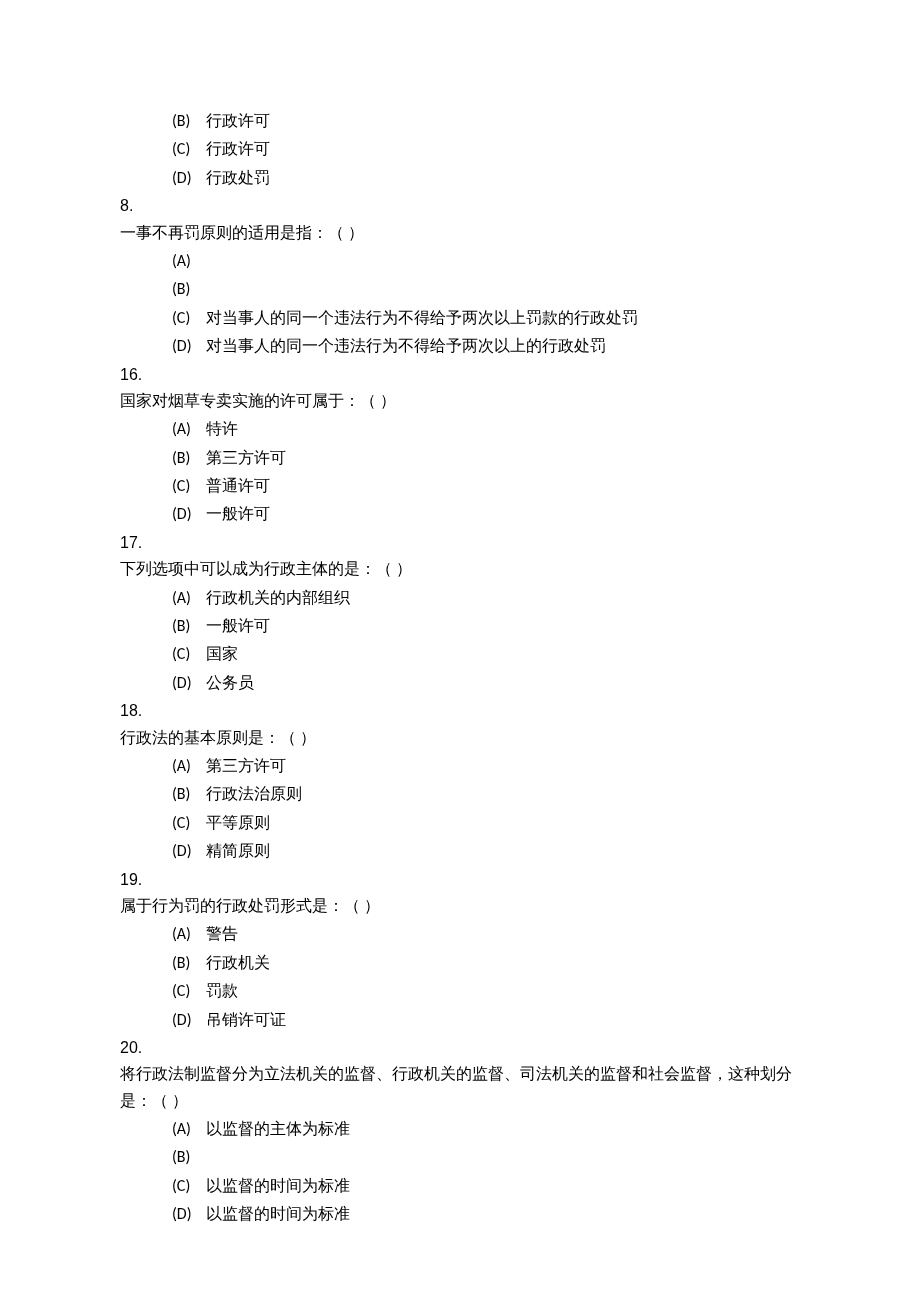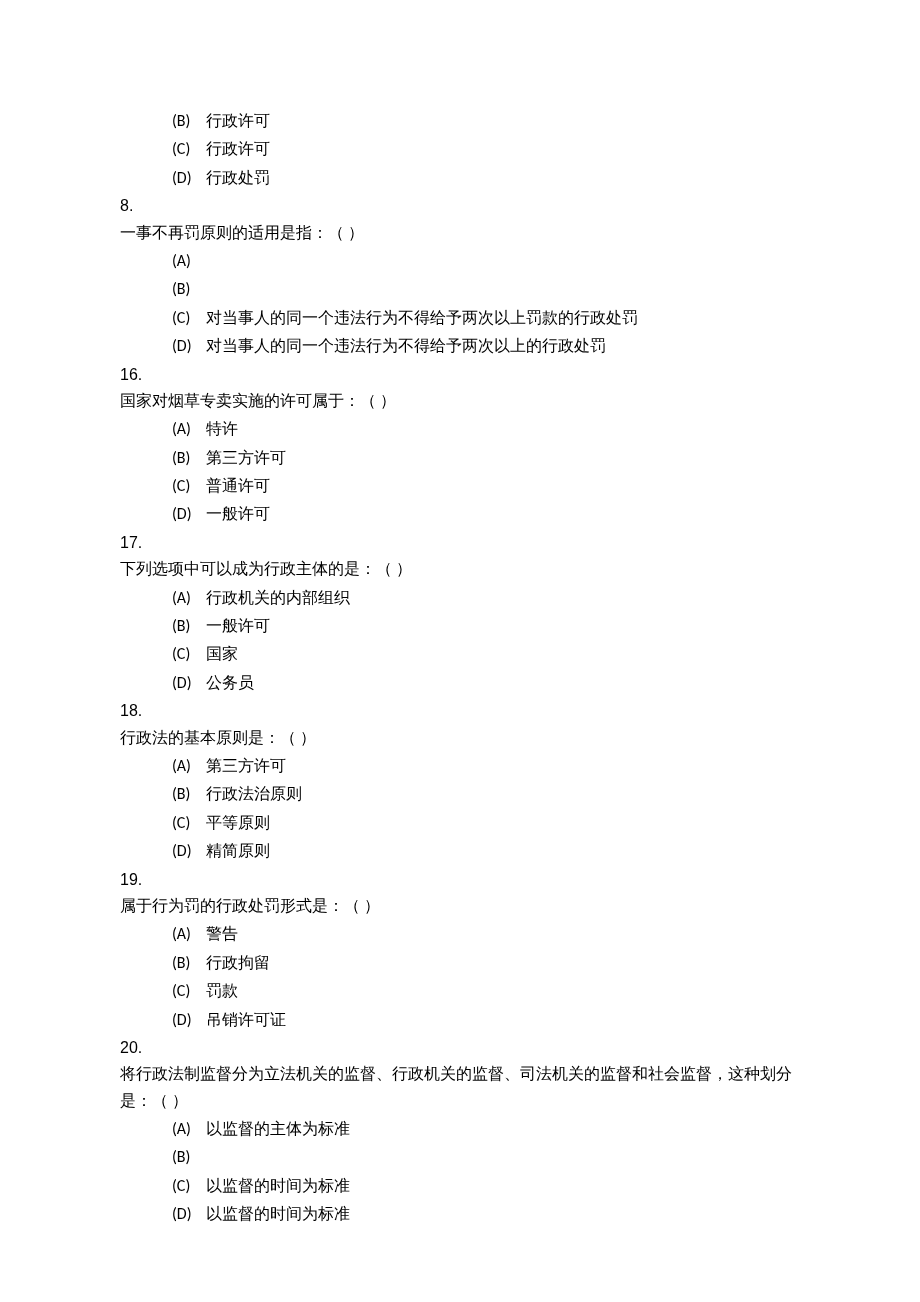--- a/index.html
+++ b/index.html
@@ -137,21 +137,21 @@
 
 <div class="q-num">19.</div>
 <div class="q-stem">属于行为罚的行政处罚形式是：（   ）</div>
 <div class="option-block">
   <div class="option-line">
     <span class="opt-label">(A)</span>
     <span>警告</span>
   </div>
   <div class="option-line">
     <span class="opt-label">(B)</span>
-    <span>行政拘留</span>
+    <span>行政机关</span>
   </div>
   <div class="option-line">
     <span class="opt-label">(C)</span>
     <span>罚款</span>
   </div>
   <div class="option-line">
     <span class="opt-label">(D)</span>
     <span>吊销许可证</span>
   </div>
 </div>

